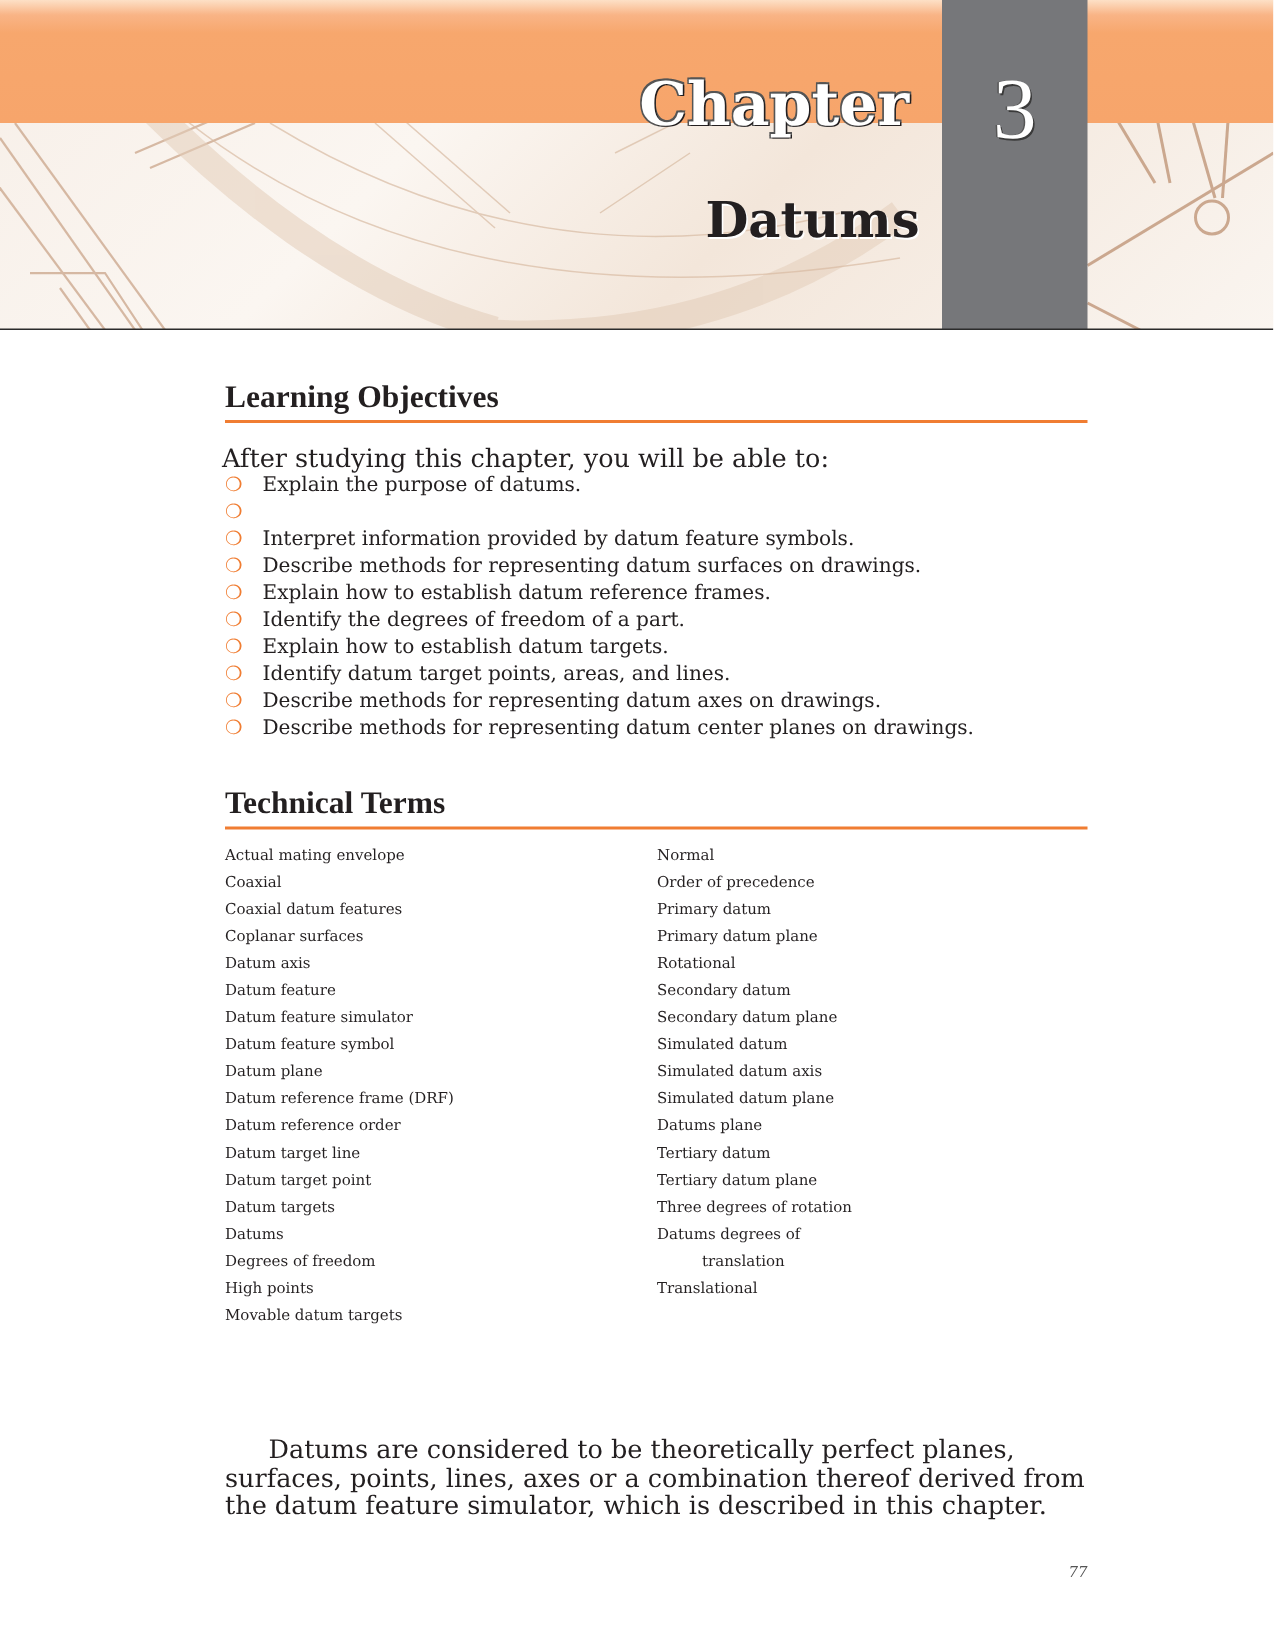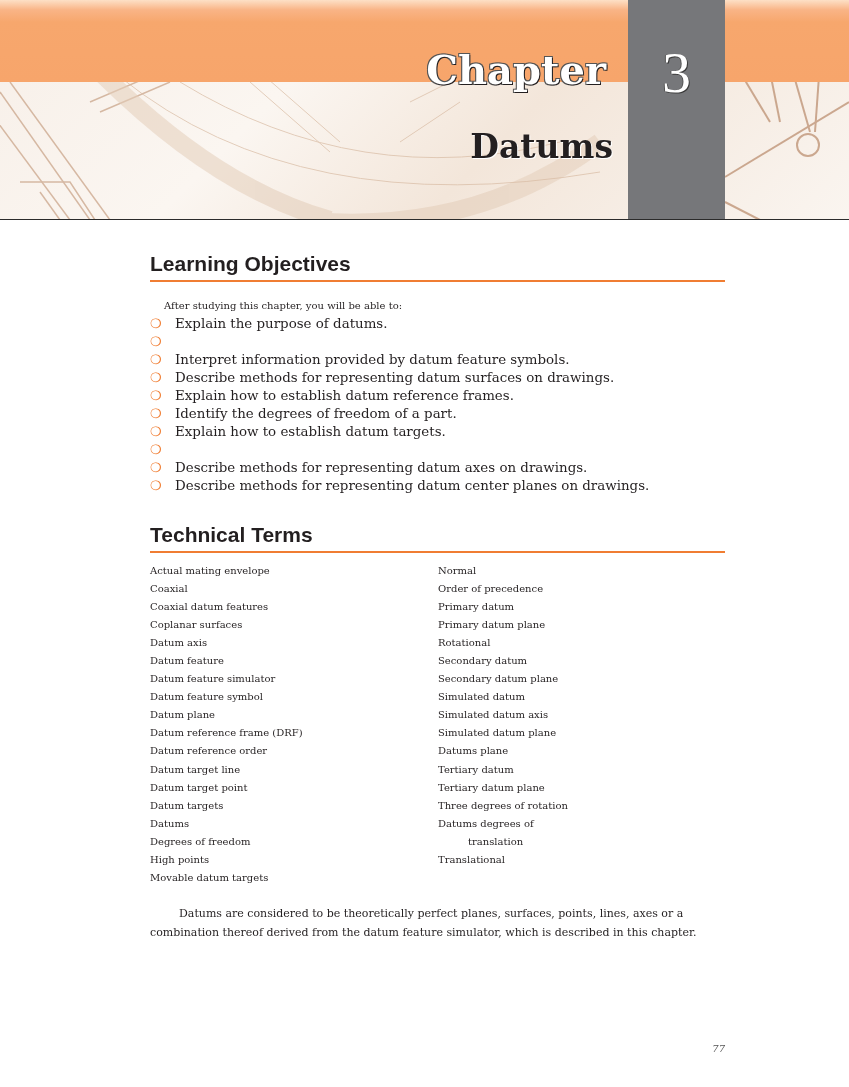--- a/index.html
+++ b/index.html
@@ -32,37 +32,37 @@
     }
     .chapter-title {
       position: absolute; right: 236px; top: 125px;
       font-family: "DejaVu Serif", serif; font-weight: bold; font-size: 33px; line-height: 44px; color: #231f20;
       text-shadow: 1px 1px 0 #ffffff;
     }
     .banner-rule { position: absolute; left: 0; top: 219px; width: 849px; height: 2px; background: #2b2b2b; }
 
     .section-heading {
       position: absolute; left: 150px; width: 575px;
-      font-family: Liberation Sans, sans-serif; font-weight: bold; font-size: 21px; line-height: 28px; color: #231f20;
+      font-family: Liberation Serif, serif; font-weight: bold; font-size: 21px; line-height: 28px; color: #231f20;
       border-bottom: 2px solid #f07d32; padding-bottom: 2px;
     }
-    .intro { position: absolute; left: 164px; top: 297px; font-size: 10px; line-height: 18px; }
+    .intro { position: absolute; left: 148px; top: 297px; font-size: 17px; line-height: 18px; }
     .objectives { position: absolute; left: 150px; top: 315px; margin: 0; padding: 0; list-style: none; }
     .objectives li { display: flex; font-size: 13.4px; line-height: 18px; height: 18px; }
     .bullet { width: 25px; color: #f07d32; font-size: 13px; line-height: 18px; }
 
     .terms { position: absolute; top: 562px; font-size: 10px; line-height: 18.05px; margin: 0; padding: 0; list-style: none; }
     .terms li { height: 18.05px; white-space: nowrap; }
     .terms .indent { padding-left: 30px; }
     .terms-left { left: 150px; }
     .terms-right { left: 438px; }
 
     .paragraph {
-      position: absolute; left: 150px; top: 905px; width: 575px;
-      font-size: 11px; line-height: 18.5px; text-indent: 29px; margin: 0;
+      position: absolute; left: 150px; top: 958px; width: 575px;
+      font-size: 17px; line-height: 18.5px; text-indent: 29px; margin: 0;
     }
     .page-number {
       position: absolute; left: 690px; top: 1043px; width: 35px; text-align: right;
       font-style: italic; font-size: 10px; color: #555;
     }
   </style>
 </head>
 <body>
 
 <div class="banner">
@@ -131,20 +131,21 @@
   <li>
       <span class="bullet">❍</span>
       <span>Identify the degrees of freedom of a part.</span>
     </li>
   <li>
       <span class="bullet">❍</span>
       <span>Explain how to establish datum targets.</span>
     </li>
   <li>
       <span class="bullet">❍</span>
+      <span>Identify datum target points, areas, and lines.</span>
     </li>
   <li>
       <span class="bullet">❍</span>
       <span>Describe methods for representing datum axes on drawings.</span>
     </li>
   <li>
       <span class="bullet">❍</span>
       <span>Describe methods for representing datum center planes on drawings.</span>
     </li>
 </ul>

